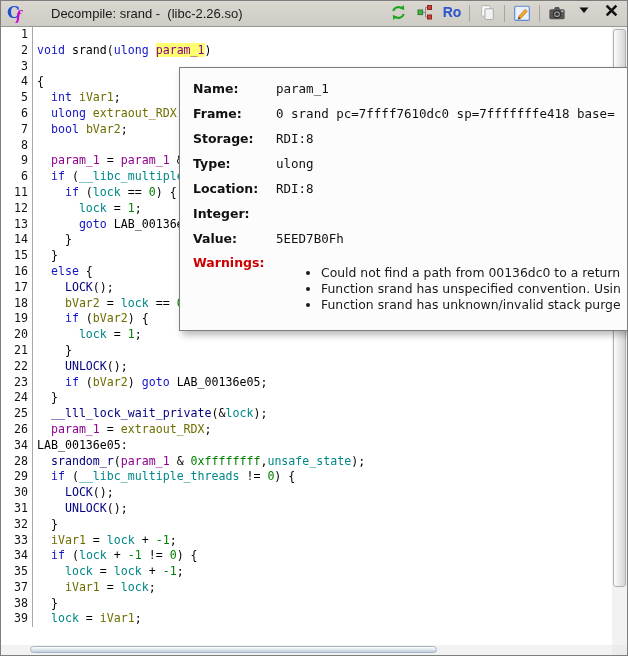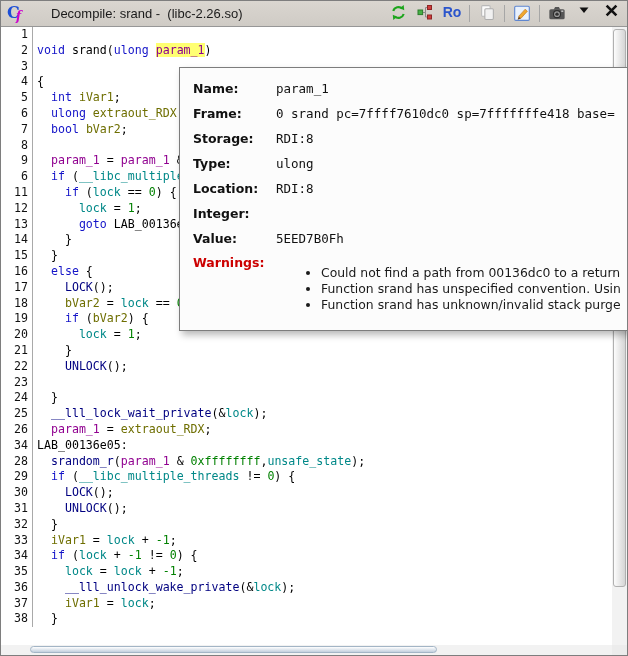--- a/index.html
+++ b/index.html
@@ -142,36 +142,36 @@
         <div class="code-row"><span class="gutter">13</span><span class="code-text"><span class="tk-pl">      </span><span class="tk-kw">goto</span><span class="tk-pl"> </span><span class="tk-lab">LAB_00136e</span></span></div>
         <div class="code-row"><span class="gutter">14</span><span class="code-text"><span class="tk-pl">    }</span></span></div>
         <div class="code-row"><span class="gutter">15</span><span class="code-text"><span class="tk-pl">  }</span></span></div>
         <div class="code-row"><span class="gutter">16</span><span class="code-text"><span class="tk-pl">  </span><span class="tk-kw">else</span><span class="tk-pl"> {</span></span></div>
         <div class="code-row"><span class="gutter">17</span><span class="code-text"><span class="tk-pl">    </span><span class="tk-fn">LOCK</span><span class="tk-pl">();</span></span></div>
         <div class="code-row"><span class="gutter">18</span><span class="code-text"><span class="tk-pl">    </span><span class="tk-loc">bVar2</span><span class="tk-pl"> = </span><span class="tk-glob">lock</span><span class="tk-pl"> == </span><span class="tk-const">0</span></span></div>
         <div class="code-row"><span class="gutter">19</span><span class="code-text"><span class="tk-pl">    </span><span class="tk-kw">if</span><span class="tk-pl"> (</span><span class="tk-loc">bVar2</span><span class="tk-pl">) {</span></span></div>
         <div class="code-row"><span class="gutter">20</span><span class="code-text"><span class="tk-pl">      </span><span class="tk-glob">lock</span><span class="tk-pl"> = </span><span class="tk-const">1</span><span class="tk-pl">;</span></span></div>
         <div class="code-row"><span class="gutter">21</span><span class="code-text"><span class="tk-pl">    }</span></span></div>
         <div class="code-row"><span class="gutter">22</span><span class="code-text"><span class="tk-pl">    </span><span class="tk-fn">UNLOCK</span><span class="tk-pl">();</span></span></div>
-        <div class="code-row"><span class="gutter">23</span></div>
+        <div class="code-row"><span class="gutter">23</span><span class="code-text"><span class="tk-pl">    </span><span class="tk-kw">if</span><span class="tk-pl"> (</span><span class="tk-loc">bVar2</span><span class="tk-pl">) </span><span class="tk-kw">goto</span><span class="tk-pl"> </span><span class="tk-lab">LAB_00136e05</span><span class="tk-pl">;</span></span></div>
         <div class="code-row"><span class="gutter">24</span><span class="code-text"><span class="tk-pl">  }</span></span></div>
         <div class="code-row"><span class="gutter">25</span><span class="code-text"><span class="tk-pl">  </span><span class="tk-fn">__lll_lock_wait_private</span><span class="tk-pl">(&amp;</span><span class="tk-glob">lock</span><span class="tk-pl">);</span></span></div>
         <div class="code-row"><span class="gutter">26</span><span class="code-text"><span class="tk-pl">  </span><span class="tk-param">param_1</span><span class="tk-pl"> = </span><span class="tk-loc">extraout_RDX</span><span class="tk-pl">;</span></span></div>
         <div class="code-row"><span class="gutter">34</span><span class="code-text"><span class="tk-lab">LAB_00136e05</span><span class="tk-pl">:</span></span></div>
         <div class="code-row"><span class="gutter">28</span><span class="code-text"><span class="tk-pl">  </span><span class="tk-fn">srandom_r</span><span class="tk-pl">(</span><span class="tk-param">param_1</span><span class="tk-pl"> &amp; </span><span class="tk-const">0xffffffff</span><span class="tk-pl">,</span><span class="tk-glob">unsafe_state</span><span class="tk-pl">);</span></span></div>
         <div class="code-row"><span class="gutter">29</span><span class="code-text"><span class="tk-pl">  </span><span class="tk-kw">if</span><span class="tk-pl"> (</span><span class="tk-glob">__libc_multiple_threads</span><span class="tk-pl"> != </span><span class="tk-const">0</span><span class="tk-pl">) {</span></span></div>
         <div class="code-row"><span class="gutter">30</span><span class="code-text"><span class="tk-pl">    </span><span class="tk-fn">LOCK</span><span class="tk-pl">();</span></span></div>
         <div class="code-row"><span class="gutter">31</span><span class="code-text"><span class="tk-pl">    </span><span class="tk-fn">UNLOCK</span><span class="tk-pl">();</span></span></div>
         <div class="code-row"><span class="gutter">32</span><span class="code-text"><span class="tk-pl">  }</span></span></div>
         <div class="code-row"><span class="gutter">33</span><span class="code-text"><span class="tk-pl">  </span><span class="tk-loc">iVar1</span><span class="tk-pl"> = </span><span class="tk-glob">lock</span><span class="tk-pl"> + </span><span class="tk-const">-1</span><span class="tk-pl">;</span></span></div>
         <div class="code-row"><span class="gutter">34</span><span class="code-text"><span class="tk-pl">  </span><span class="tk-kw">if</span><span class="tk-pl"> (</span><span class="tk-glob">lock</span><span class="tk-pl"> + </span><span class="tk-const">-1</span><span class="tk-pl"> != </span><span class="tk-const">0</span><span class="tk-pl">) {</span></span></div>
         <div class="code-row"><span class="gutter">35</span><span class="code-text"><span class="tk-pl">    </span><span class="tk-glob">lock</span><span class="tk-pl"> = </span><span class="tk-glob">lock</span><span class="tk-pl"> + </span><span class="tk-const">-1</span><span class="tk-pl">;</span></span></div>
-        <div class="code-row"><span class="gutter">36</span><span class="code-text"><span class="tk-pl">    </span><span class="tk-fn">__lll_unlock_wake_private</span><span class="tk-pl">(&amp;</span><span class="tk-glob">lock</span><span class="tk-pl">);</span></span></div>
         <div class="code-row"><span class="gutter">37</span><span class="code-text"><span class="tk-pl">    </span><span class="tk-loc">iVar1</span><span class="tk-pl"> = </span><span class="tk-glob">lock</span><span class="tk-pl">;</span></span></div>
         <div class="code-row"><span class="gutter">38</span><span class="code-text"><span class="tk-pl">  }</span></span></div>
+        <div class="code-row"><span class="gutter">39</span><span class="code-text"><span class="tk-pl">  </span><span class="tk-glob">lock</span><span class="tk-pl"> = </span><span class="tk-loc">iVar1</span><span class="tk-pl">;</span></span></div>
       </div>
   </div>
 
   <div class="vscroll">
     <div class="vthumb"></div>
   </div>
   <div class="hscroll">
     <div class="hthumb"></div>
   </div>
   <div class="sb-corner"></div>

